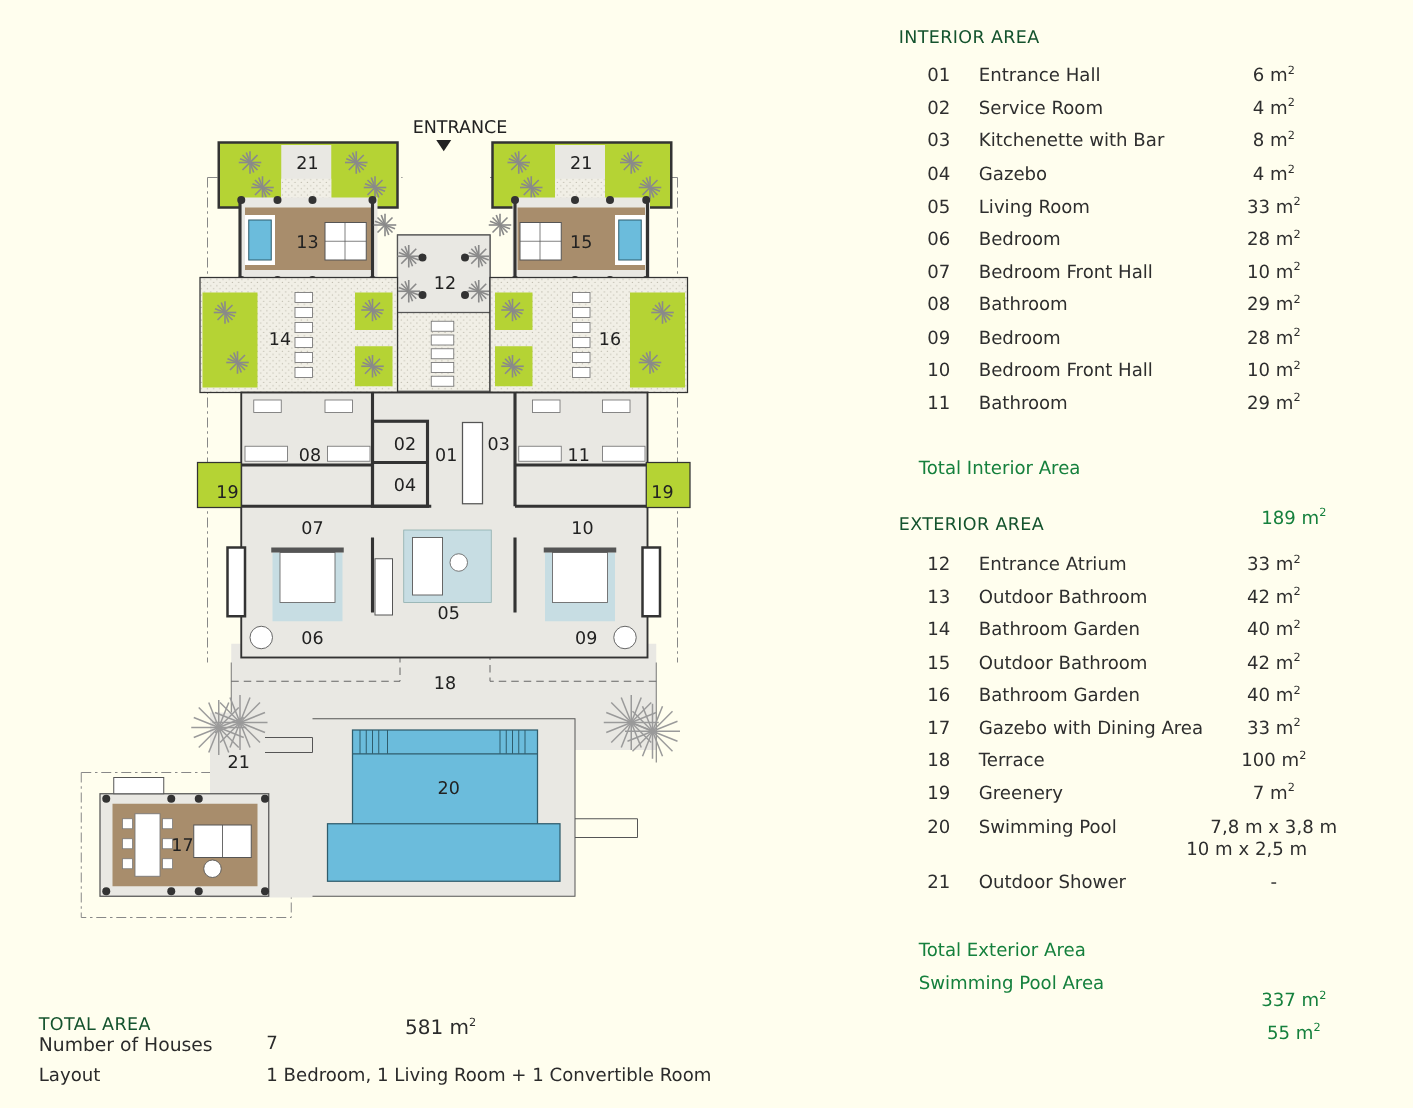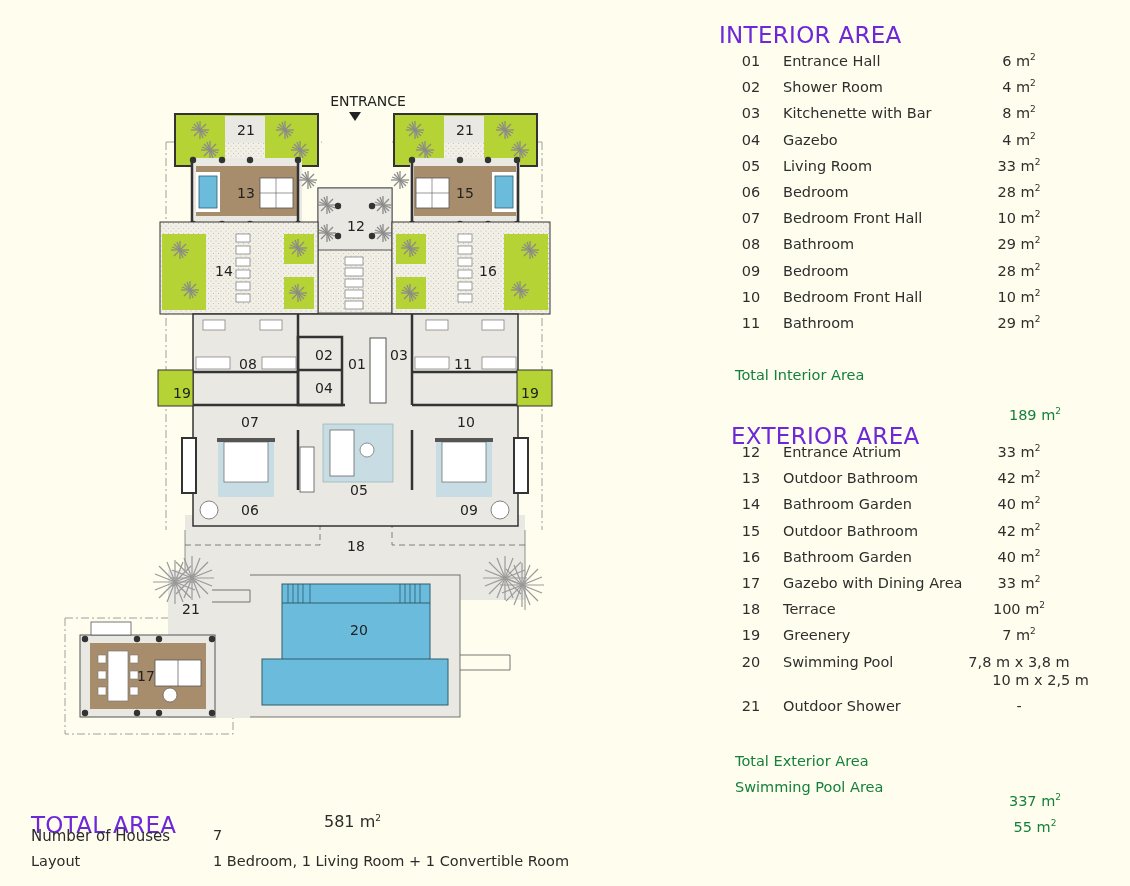--- a/index.html
+++ b/index.html
@@ -1,24 +1,24 @@
 <!DOCTYPE html>
 <html><head>
 <meta charset="utf-8">
 <style>
   html,body{margin:0;padding:0;}
   body{width:1130px;height:886px;background:#fffeee;position:relative;overflow:hidden;
        font-family:"DejaVu Sans","Liberation Sans",sans-serif;color:#2b2b2b;}
   .abs{position:absolute;}
-  .section-title{font-size:23px;letter-spacing:0.3px;color:#6d28d9;font-weight:normal;}
+  .section-title{font-size:14px;letter-spacing:0.3px;color:#14532d;font-weight:normal;}
   .row{position:absolute;left:0;width:400px;height:26px;font-size:14.5px;color:#2e2e2e;}
   .row .num{position:absolute;left:20px;width:24px;text-align:center;}
   .row .name{position:absolute;left:64px;}
   .row .area{position:absolute;right:30px;width:140px;text-align:center;}
-  .row .area2{position:absolute;right:30px;top:18px;width:140px;text-align:right;}
+  .row .area2{position:absolute;right:30px;top:18px;width:140px;text-align:left;}
   .total{position:absolute;left:16px;width:400px;font-size:14.5px;color:#15803d;}
   .total .val{position:absolute;right:30px;width:140px;text-align:center;margin-top:40px;}
   sup{font-size:9px;vertical-align:6px;line-height:0;}
   .plan-label{font-family:"DejaVu Sans","Liberation Sans",sans-serif;font-size:14px;fill:#222;}
 </style>
 </head>
 <body>
 
 <svg class="abs" style="left:0;top:0" width="600" height="750" viewBox="0 0 600 750">
   <defs>
@@ -320,21 +320,21 @@
 <div class="abs" style="left:719px;top:22px;width:410px;height:380px;">
   <div class="abs section-title" style="left:0;top:0;">INTERIOR AREA</div>
   <div id="interior-rows">
       <div class="row" style="top: 31px;">
         <span class="num">01</span>
         <span class="name">Entrance Hall</span>
         <span class="area"><span>6 m</span><sup>2</sup></span>
       </div>
       <div class="row" style="top: 57.2px;">
         <span class="num">02</span>
-        <span class="name">Shower Room</span>
+        <span class="name">Service Room</span>
         <span class="area"><span>4 m</span><sup>2</sup></span>
       </div>
       <div class="row" style="top: 83.4px;">
         <span class="num">03</span>
         <span class="name">Kitchenette with Bar</span>
         <span class="area"><span>8 m</span><sup>2</sup></span>
       </div>
       <div class="row" style="top: 109.6px;">
         <span class="num">04</span>
         <span class="name">Gazebo</span>
@@ -376,21 +376,21 @@
         <span class="area"><span>29 m</span><sup>2</sup></span>
       </div>
     </div>
   <div class="total" style="top:345px;">
     <span>Total Interior Area</span>
     <span class="val"><span>189 m</span><sup>2</sup></span>
   </div>
 </div>
 
 <div class="abs" style="left:719px;top:412px;width:410px;height:400px;">
-  <div class="abs section-title" style="left:0;top:11px;margin-left:12px;">EXTERIOR AREA</div>
+  <div class="abs section-title" style="left:0;top:0;">EXTERIOR AREA</div>
   <div id="exterior-rows">
       <div class="row" style="top: 32px;">
         <span class="num">12</span>
         <span class="name">Entrance Atrium</span>
         <span class="area"><span>33 m</span><sup>2</sup></span>
       </div>
       <div class="row" style="top: 58.2px;">
         <span class="num">13</span>
         <span class="name">Outdoor Bathroom</span>
         <span class="area"><span>42 m</span><sup>2</sup></span>

